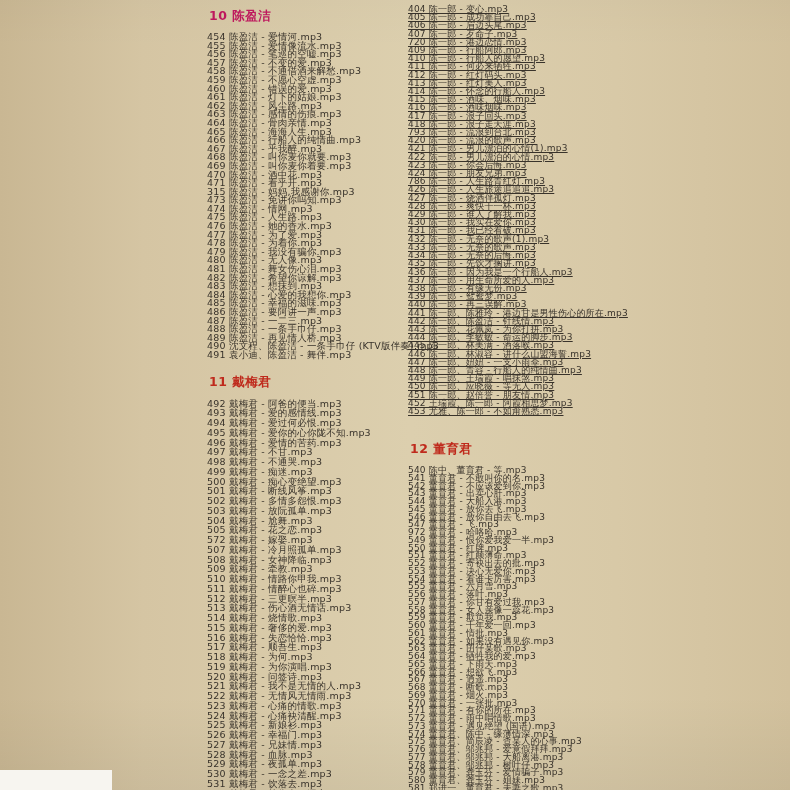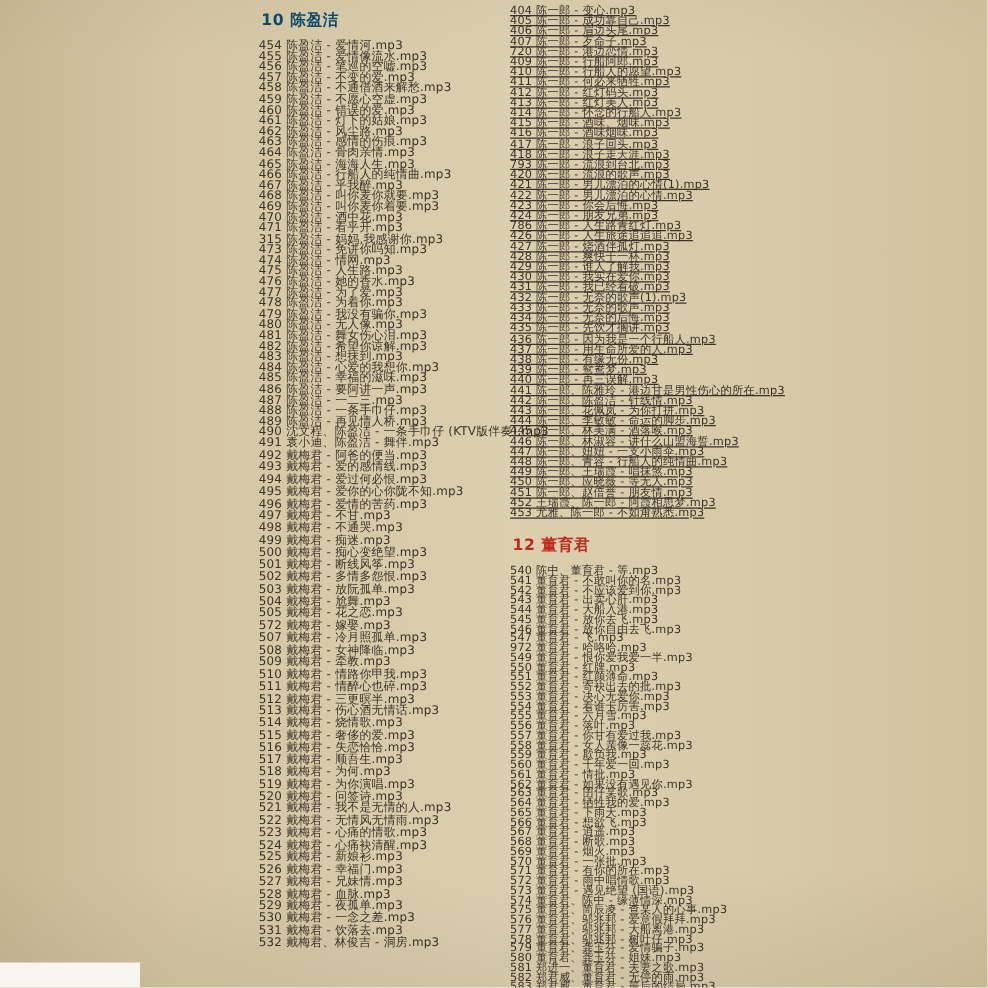--- a/index.html
+++ b/index.html
@@ -22,21 +22,21 @@
   #col-left  { left: 207px; width: 200px; padding-top: 8px; }
   #col-right { left: 408px; width: 235px; }
 
   .section-header {
     font-weight: bold;
     font-size: 12.5px;
     letter-spacing: 0.5px;
   }
   #col-left .section-header.idx-0 { margin: 0 0 8px 2px; }
   #col-left .section-header.idx-1 { margin: 14px 0 8px 2px; }
-  #col-right .section-header.idx-1 { margin: 13px 0 9px 2px; }
+  #col-right .section-header.idx-1 { margin: 26px 0 9px 2px; }
 
   .song-row {
     font-size: 9.5px;
     font-weight: 500;
     letter-spacing: 0.2px;
   }
   #col-left  .sec-rows-0 .song-row { line-height: 8.6px;  }
   #col-left  .sec-rows-1 .song-row { line-height: 9.75px; }
   #col-right .sec-rows-0 .song-row { line-height: 8.2px; font-size: 9px; text-decoration: underline; }
   #col-right .sec-rows-1 .song-row { line-height: 7.75px; font-size: 9px; }
@@ -57,21 +57,21 @@
     position: absolute;
     left: 0; bottom: 0;
     width: 112px; height: 20px;
     background: #f7f5f0;
   }
 </style>
 </head>
 <body>
 
 <div id="col-left" class="column" style="color: rgb(57, 51, 43);">
-    <div class="section-header idx-0" style="color: #0c4a6e;">10 陈盈洁</div>
+    <div class="section-header idx-0" style="color: #be185d;">10 陈盈洁</div>
     <div class="sec-rows-0">
       <div class="song-row">454 陈盈洁 - 爱情河.mp3</div>
       <div class="song-row">455 陈盈洁 - 爱情像流水.mp3</div>
       <div class="song-row">456 陈盈洁 - 笔巡的空嘘.mp3</div>
       <div class="song-row">457 陈盈洁 - 不变的爱.mp3</div>
       <div class="song-row">458 陈盈洁 - 不通借酒来解愁.mp3</div>
       <div class="song-row">459 陈盈洁 - 不愿心空虚.mp3</div>
       <div class="song-row">460 陈盈洁 - 错误的爱.mp3</div>
       <div class="song-row">461 陈盈洁 - 灯下的姑娘.mp3</div>
       <div class="song-row">462 陈盈洁 - 风尘路.mp3</div>
@@ -98,20 +98,21 @@
       <div class="song-row">483 陈盈洁 - 想抹到.mp3</div>
       <div class="song-row">484 陈盈洁 - 心爱的我想你.mp3</div>
       <div class="song-row">485 陈盈洁 - 幸福的滋味.mp3</div>
       <div class="song-row">486 陈盈洁 - 要阿讲一声.mp3</div>
       <div class="song-row">487 陈盈洁 - 一二三.mp3</div>
       <div class="song-row">488 陈盈洁 - 一条手巾仔.mp3</div>
       <div class="song-row">489 陈盈洁 - 再见情人桥.mp3</div>
       <div class="song-row">490 沈文程、陈盈洁 - 一条手巾仔 (KTV版伴奏).mp3</div>
       <div class="song-row">491 袁小迪、陈盈洁 - 舞伴.mp3</div>
     </div>
+    <div class="section-header idx-1" style="color: rgb(191, 42, 28);">11 戴梅君</div>
     <div class="sec-rows-1">
       <div class="song-row">492 戴梅君 - 阿爸的便当.mp3</div>
       <div class="song-row">493 戴梅君 - 爱的感情线.mp3</div>
       <div class="song-row">494 戴梅君 - 爱过何必恨.mp3</div>
       <div class="song-row">495 戴梅君 - 爱你的心你陇不知.mp3</div>
       <div class="song-row">496 戴梅君 - 爱情的苦药.mp3</div>
       <div class="song-row">497 戴梅君 - 不甘.mp3</div>
       <div class="song-row">498 戴梅君 - 不通哭.mp3</div>
       <div class="song-row">499 戴梅君 - 痴迷.mp3</div>
       <div class="song-row">500 戴梅君 - 痴心变绝望.mp3</div>

